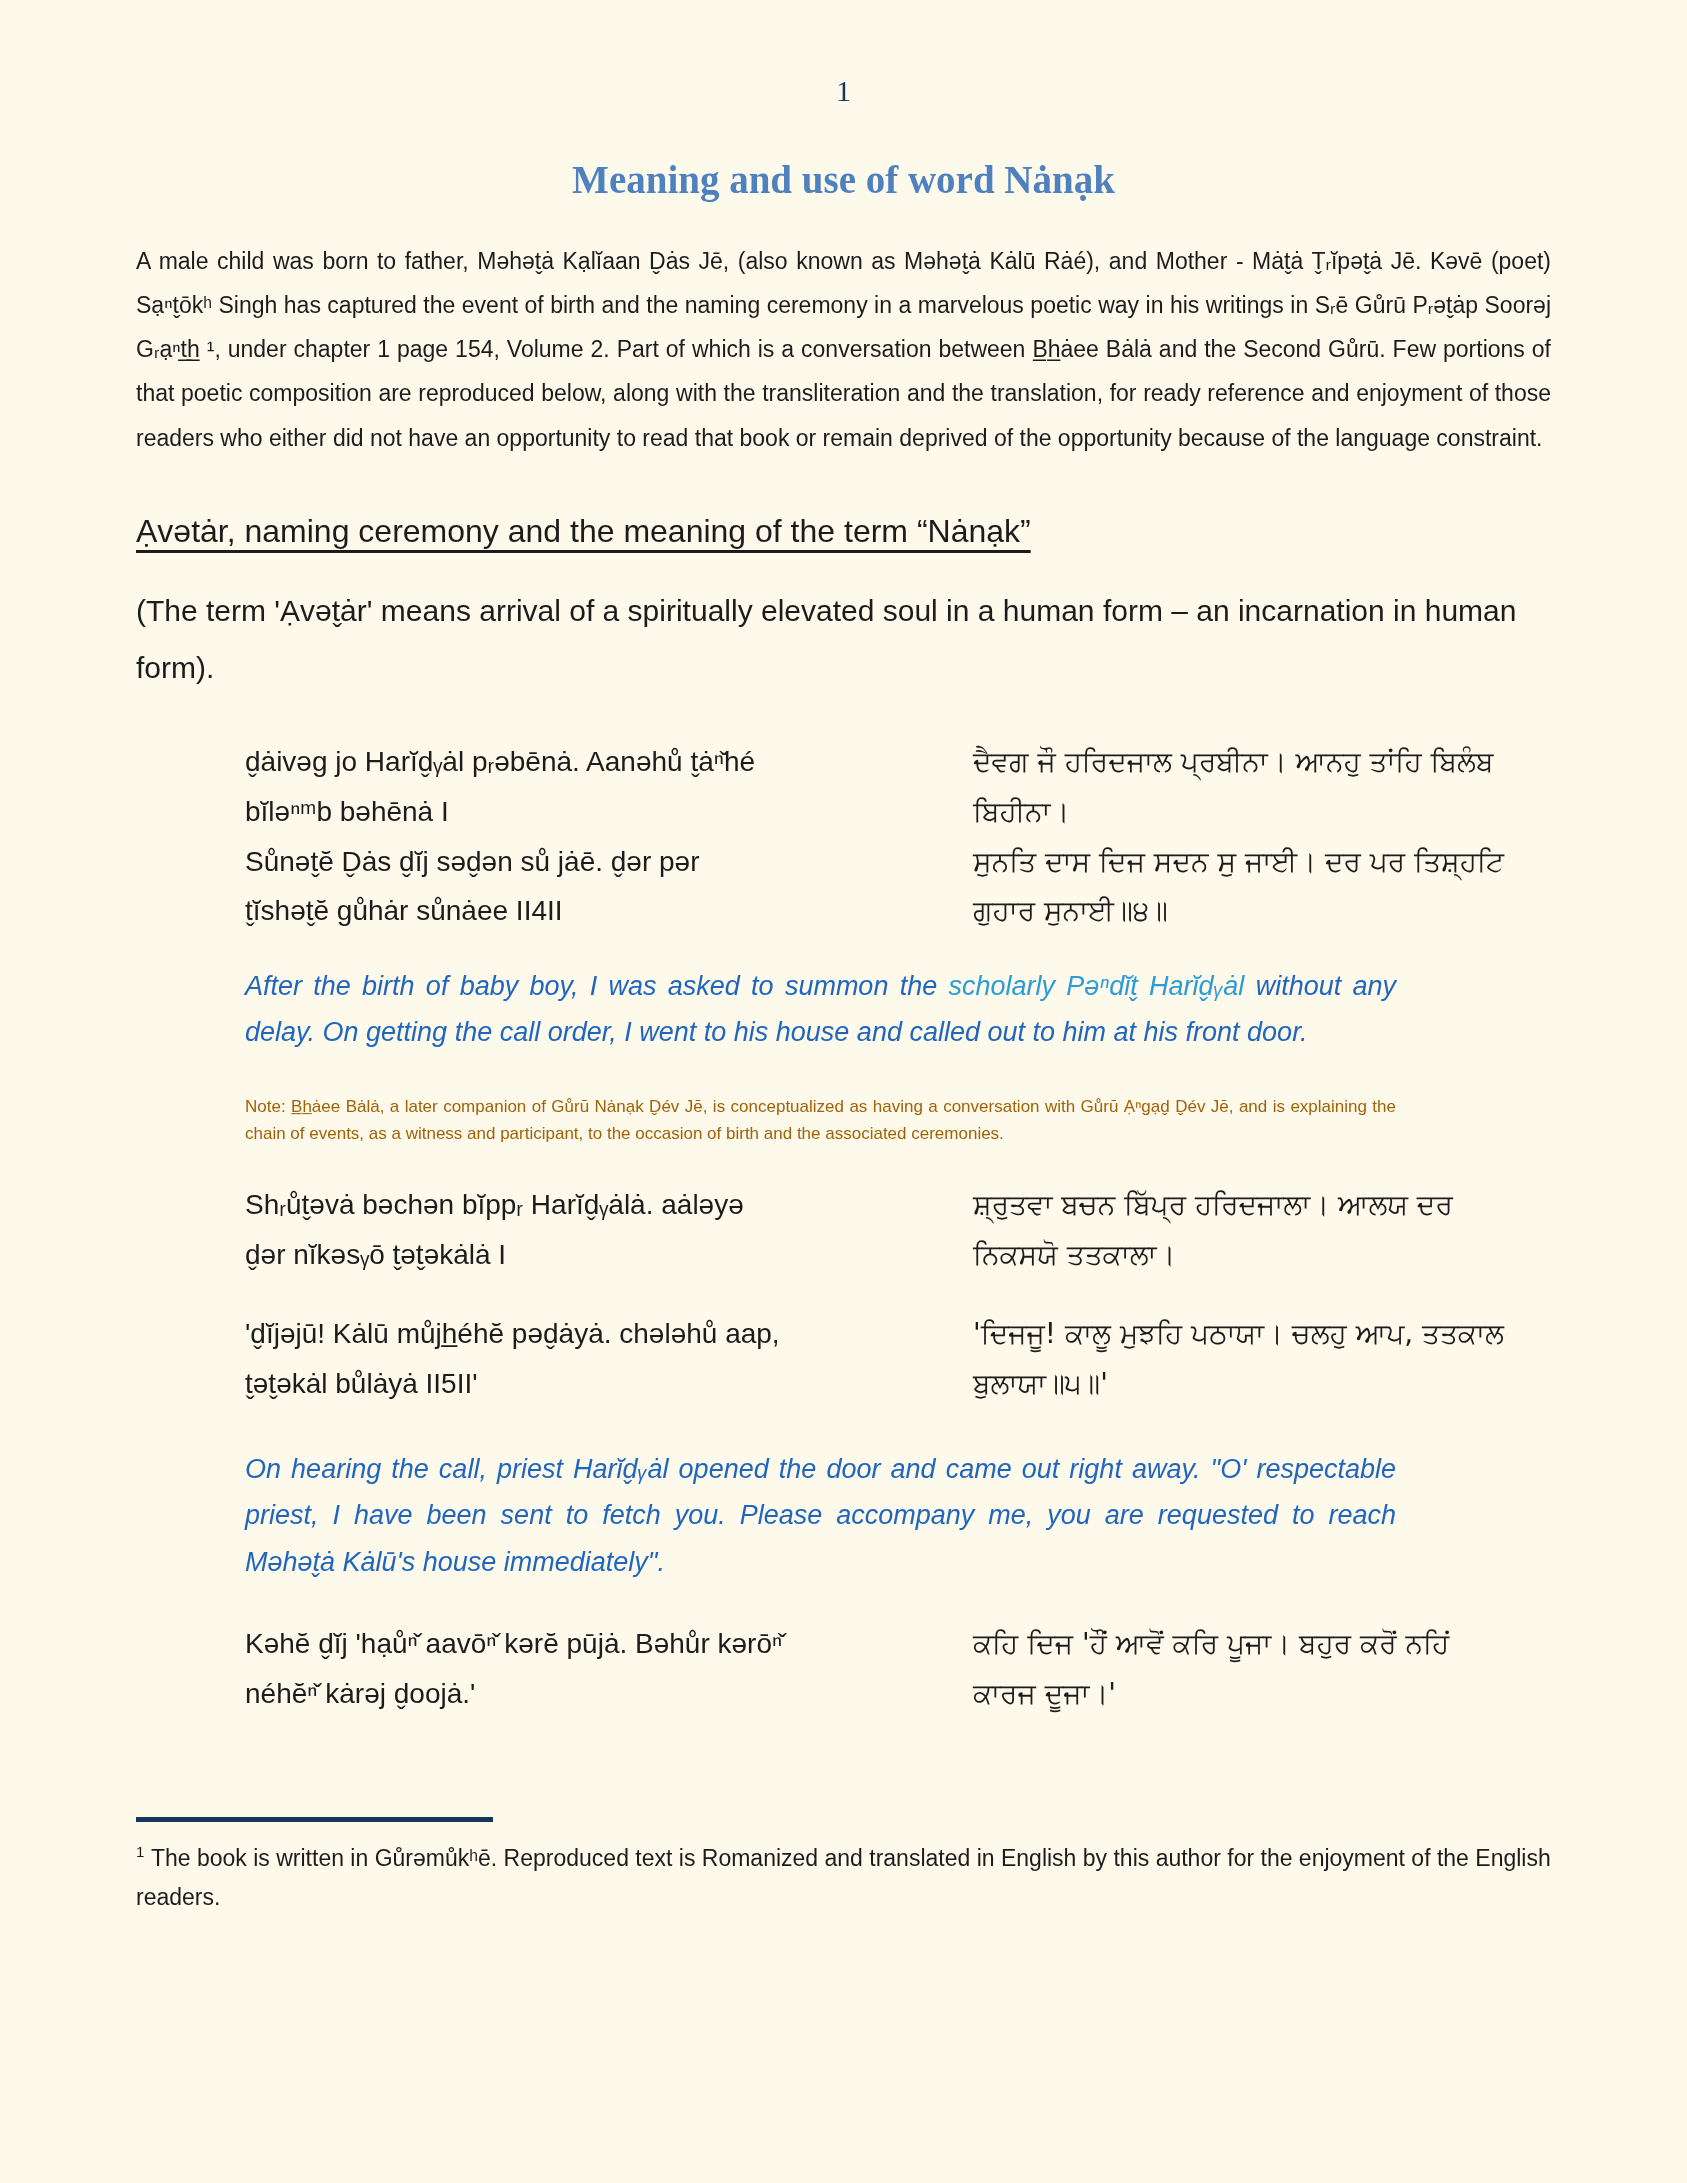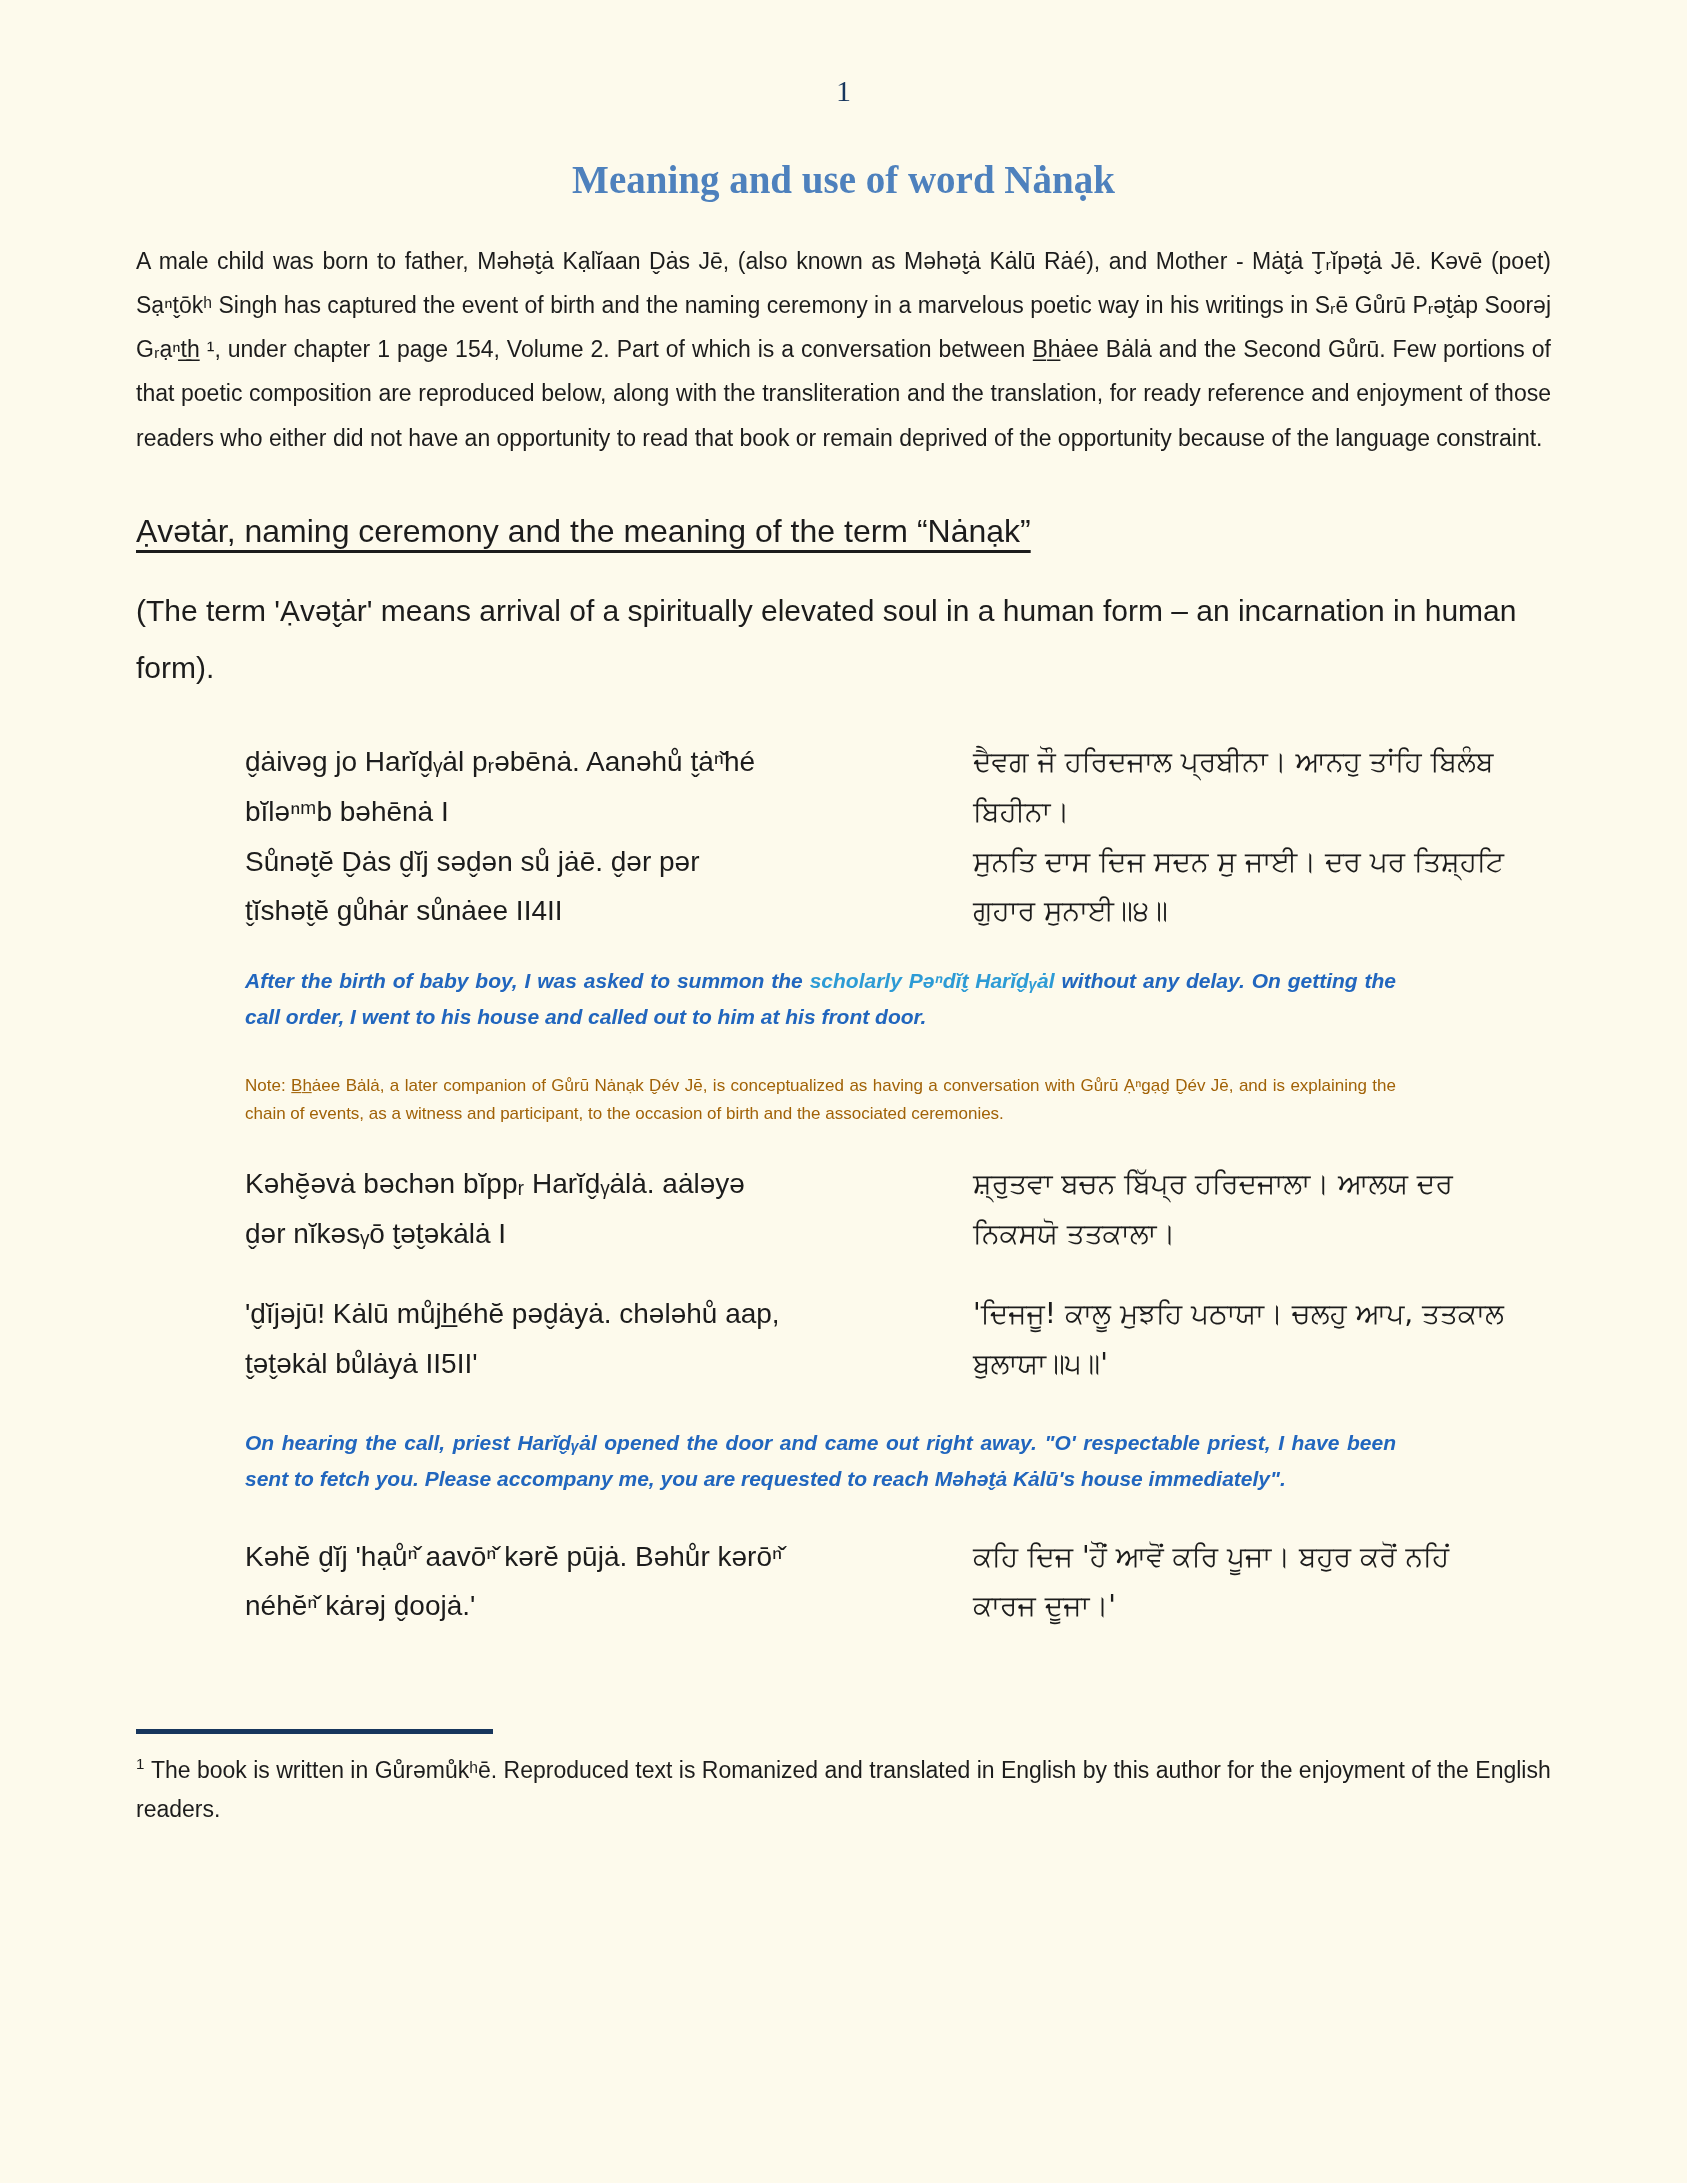--- a/index.html
+++ b/index.html
@@ -58,26 +58,25 @@
   .vrow .tcol { flex:0 0 546px; }
   .vrow .gcol {
     margin-left:182px;
     flex:1;
     font-family:"DejaVu Sans","Liberation Sans",sans-serif;
   }
   .vrow.gap { margin-top:30px;align-items:center; }
   .trans {
     width:1151px;
     margin-top:26.5px;
-    font-size:21px;
+    font-size:27px;
     font-style:italic;
     color:#2166BE;
     line-height:1.72;
     text-align:justify;
-    font-weight:bold;
   }
   .trans .hl { color:#2D9BD5; }
   .note {
     width:1151px;
     margin-top:37px;
     font-size:17px;
     color:#a16207;
     line-height:1.62;
     text-align:justify;
   }
@@ -128,21 +127,21 @@
     </div>
 
     <p class="trans" style="margin-bottom:0;">
       <span>After the birth of baby boy, I was asked to summon the </span><span class="hl">scholarly Pəⁿdĭt̬ Harĭd̬ᵧȧl</span><span> without any delay. On getting the call order, I went to his house and called out to him at his front door.</span>
     </p>
 
     <p class="note" style="margin-bottom:0;">Note: B̲h̲ȧee Bȧlȧ, a later companion of Gůrū Nȧnạk D̬év Jē, is conceptualized as having a conversation with Gůrū Ạⁿgạd̬ D̬év Jē, and is explaining the chain of events, as a witness and participant, to the occasion of birth and the associated ceremonies.</p>
 
     <div class="vgroup" style="margin-top:32px;">
       <div class="vrow">
-        <div class="tcol">Kəhĕ̬əvȧ bəchən bĭppᵣ Harĭd̬ᵧȧlȧ. aȧləyə d̬ər nĭkəsᵧō t̬ət̬əkȧlȧ I</div>
+        <div class="tcol">Shᵣůt̬əvȧ bəchən bĭppᵣ Harĭd̬ᵧȧlȧ. aȧləyə d̬ər nĭkəsᵧō t̬ət̬əkȧlȧ I</div>
         <div class="gcol">ਸ਼੍ਰੁਤਵਾ ਬਚਨ ਬਿੱਪ੍ਰ ਹਰਿਦਜਾਲਾ। ਆਲਯ ਦਰ ਨਿਕਸਯੋ ਤਤਕਾਲਾ।</div>
       </div>
       <div class="vrow gap">
         <div class="tcol">'d̬ĭjəjū! Kȧlū můjh̲éhĕ pəd̬ȧyȧ. chələhů aap, t̬ət̬əkȧl bůlȧyȧ II5II'</div>
         <div class="gcol">'ਦਿਜਜੂ! ਕਾਲੂ ਮੁਝਹਿ ਪਠਾਯਾ। ਚਲਹੁ ਆਪ, ਤਤਕਾਲ ਬੁਲਾਯਾ॥੫॥'</div>
       </div>
     </div>
 
     <p class="trans" style="margin-top:37px; margin-bottom:0;">On hearing the call, priest Harĭd̬ᵧȧl opened the door and came out right away. "O' respectable priest, I have been sent to fetch you. Please accompany me, you are requested to reach Məhət̬ȧ Kȧlū's house immediately".</p>
 

